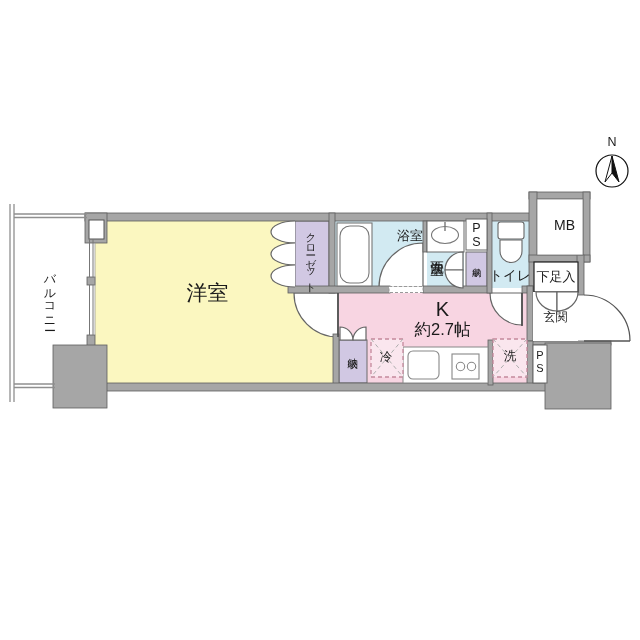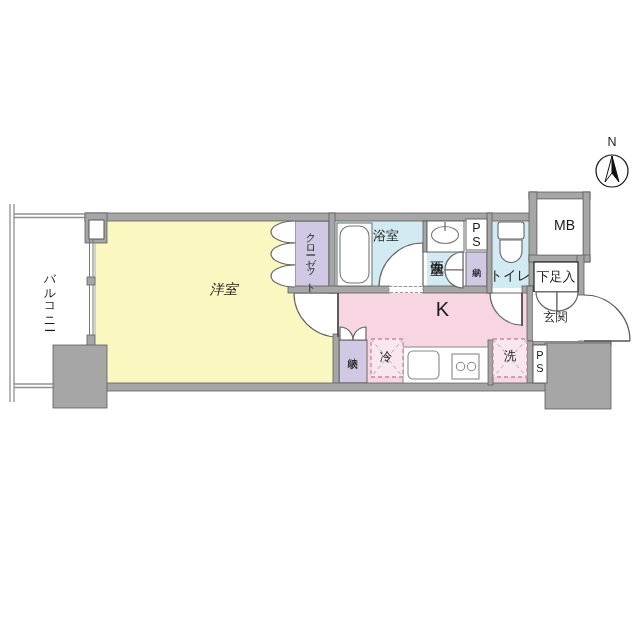--- a/index.html
+++ b/index.html
@@ -153,42 +153,43 @@
     <circle cx="612" cy="171" r="16" fill="#fff" stroke="#111" stroke-width="1.2"></circle>
     <path d="M612,156 L619,182 L612,173 Z" fill="#111" stroke="#111" stroke-width="1"></path>
     <path d="M612,156 L605,182 L612,173 Z" fill="#fff" stroke="#111" stroke-width="1"></path>
   </g>
 </svg>
 
 <div class="lbl c" style="left:602px;top:136px;width:20px;font-size:12.5px;">N</div>
 
 <div class="lbl v" style="left:43px;top:265px;font-size:12px;">バルコニー</div>
 
-<div class="lbl c" style="left:166px;top:282px;width:115px;font-size:14px;font-style:italic;">洋室</div>
+<div class="lbl c" style="left:150px;top:282px;width:115px;font-size:21px;">洋室</div>
 
 <div class="lbl v" style="left:305px;top:225px;font-size:10.5px;letter-spacing:0.5px;">クローゼット</div>
 
-<div class="lbl c" style="left:364px;top:229px;width:44px;font-size:13px;">浴室</div>
+<div class="lbl c" style="left:388px;top:229px;width:44px;font-size:13px;">浴室</div>
 
 <div class="lbl v" style="left:429px;top:250px;font-size:13.5px;">洗面室</div>
 
 <div class="lbl pre" style="left:466px;top:221px;width:21px;font-size:12.5px;line-height:14px;">P
 S</div>
 
 <div class="lbl v" style="left:471px;top:261px;font-size:9px;letter-spacing:0;">収納</div>
 
 <div class="lbl c" style="left:489px;top:269px;width:42px;font-size:13.5px;">トイレ</div>
 
 <div class="lbl c" style="left:537px;top:218px;width:55px;font-size:14px;">MB</div>
 
 <div class="lbl c" style="left:534px;top:270px;width:44px;font-size:13px;">下足入</div>
 
 <div class="lbl c" style="left:533px;top:311px;width:45px;font-size:12px;">玄関</div>
 
 <div class="lbl c" style="left:385px;top:299px;width:115px;font-size:20px;">K</div>
+<div class="lbl c" style="left:385px;top:321px;width:115px;font-size:16.5px;">約2.7帖</div>
 
 <div class="lbl v" style="left:347px;top:350px;font-size:10.5px;letter-spacing:0;">収納</div>
 
 <div class="lbl c" style="left:372px;top:351px;width:28px;font-size:12.5px;">冷</div>
 
 <div class="lbl c" style="left:493px;top:350px;width:34px;font-size:12.5px;">洗</div>
 
 <div class="lbl pre" style="left:533px;top:349px;width:14px;font-size:11px;line-height:13px;">P
 S</div>
 

